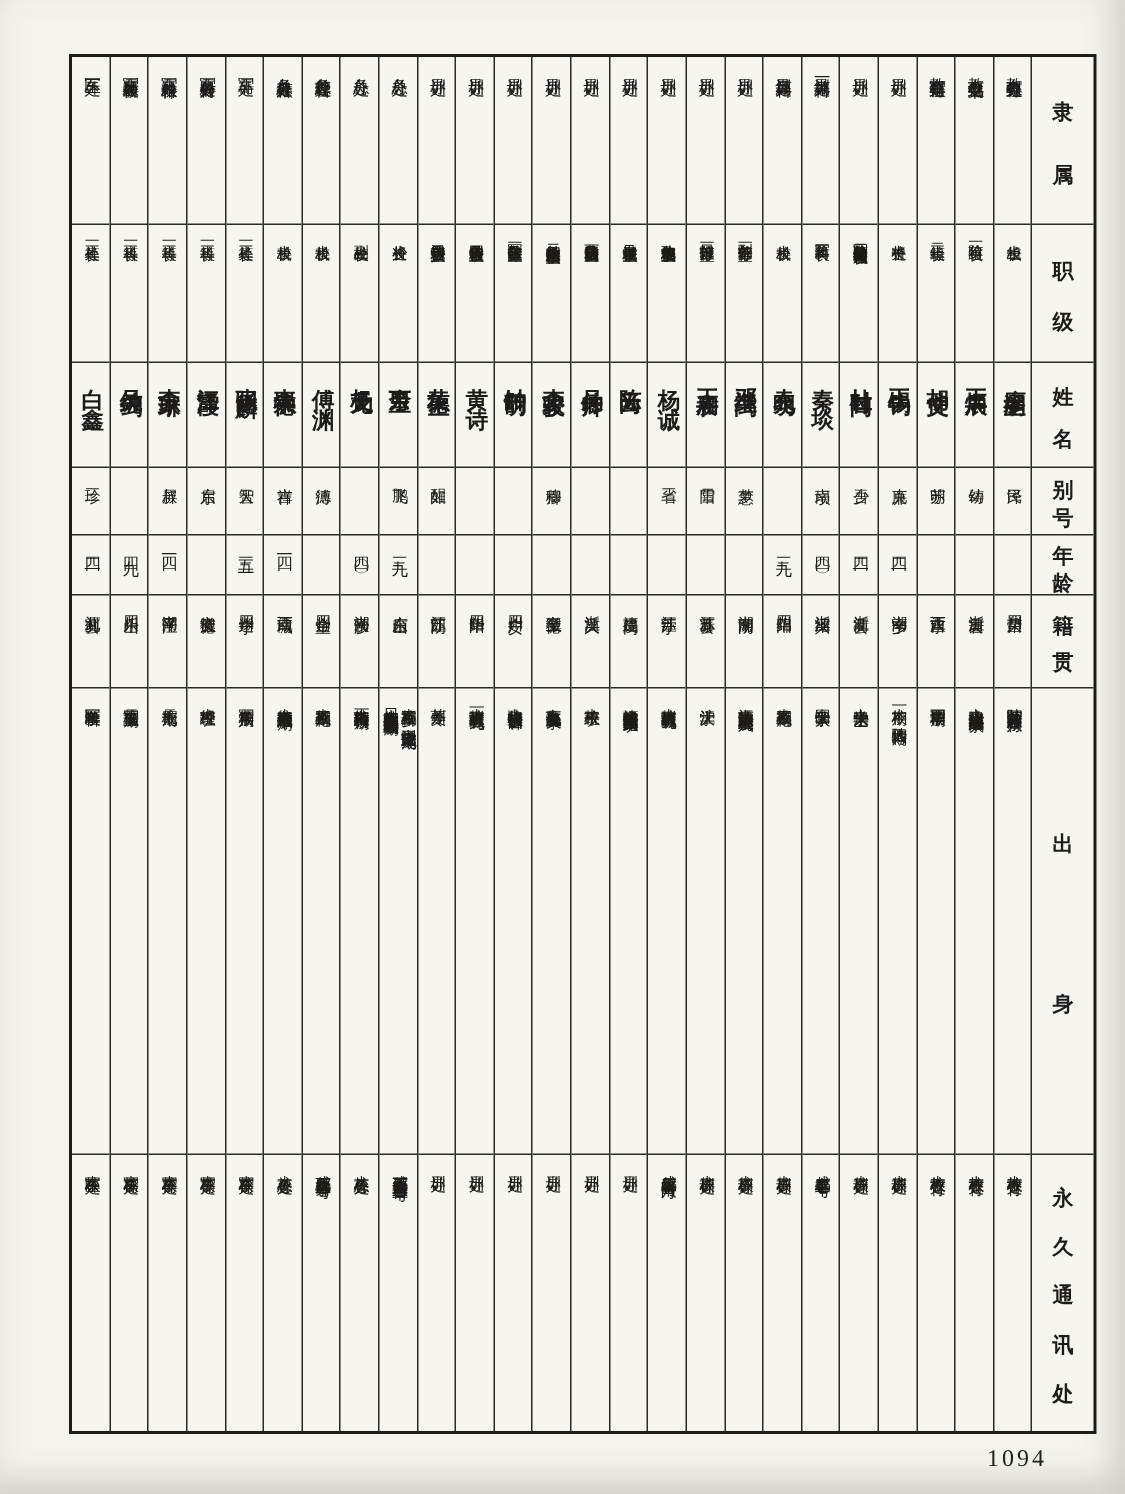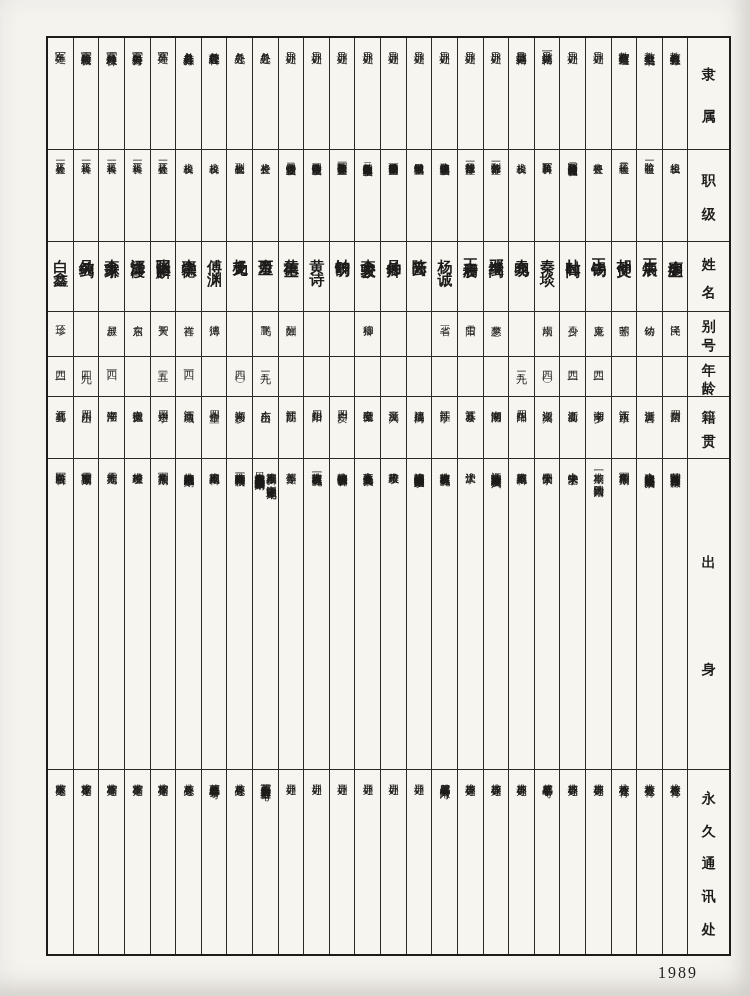--- a/index.html
+++ b/index.html
@@ -774,14 +774,14 @@
           <span class="vtext">河北蓟县</span>
         </div>
         <div class="cell r-background t-background">
           <span class="vtext">军医学校医科</span>
         </div>
         <div class="cell r-address t-address">
           <span class="vtext">本校军医处</span>
         </div>
       </div>
     </div>
-  <div id="page-number">1989</div>
+  <div id="page-number">1094</div>
 </div>
 
 </body></html>

